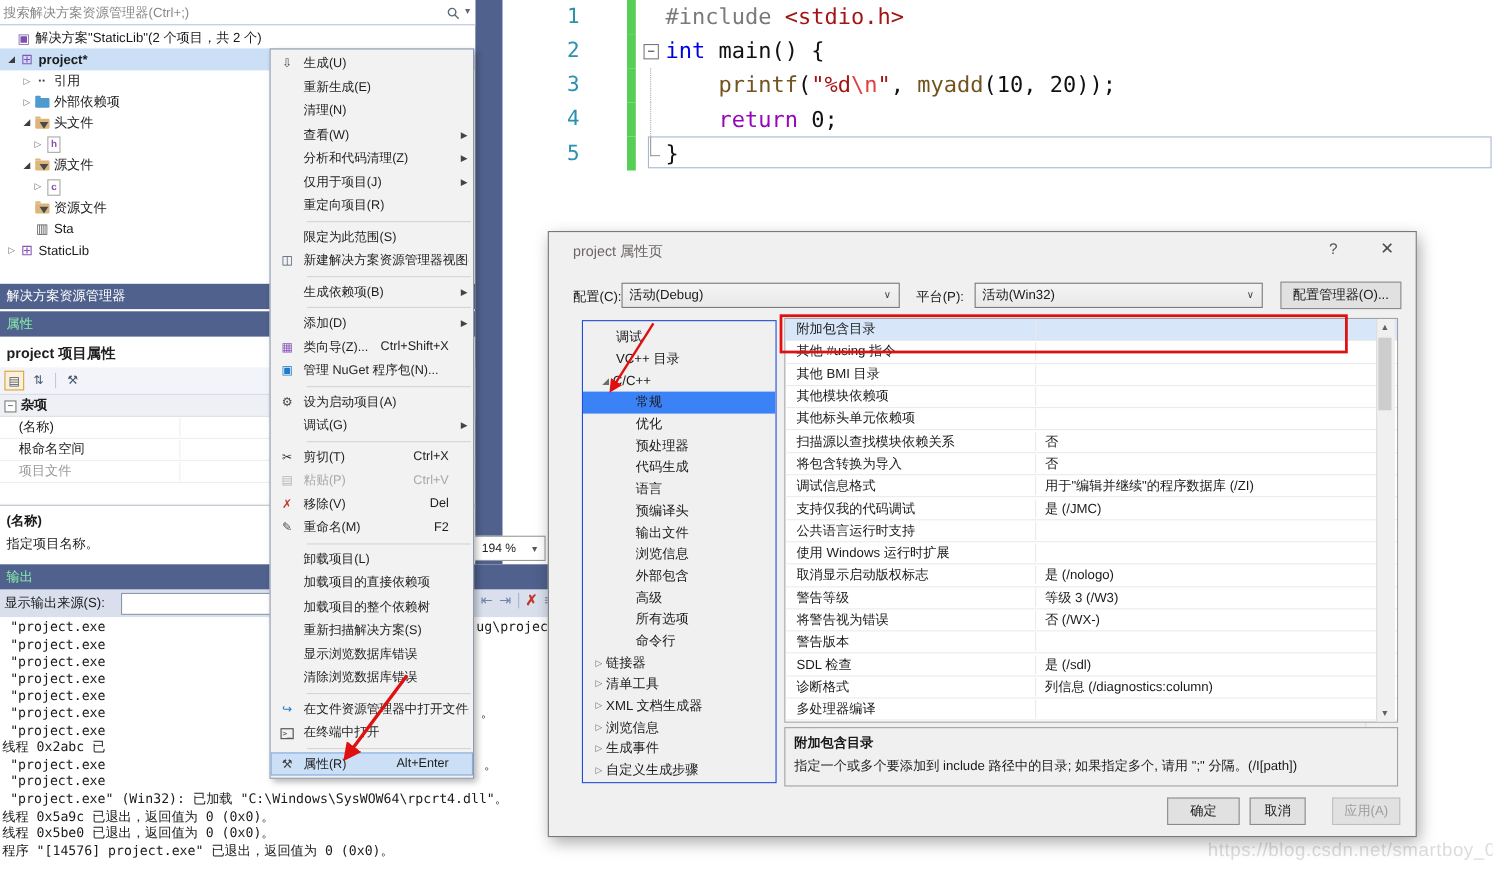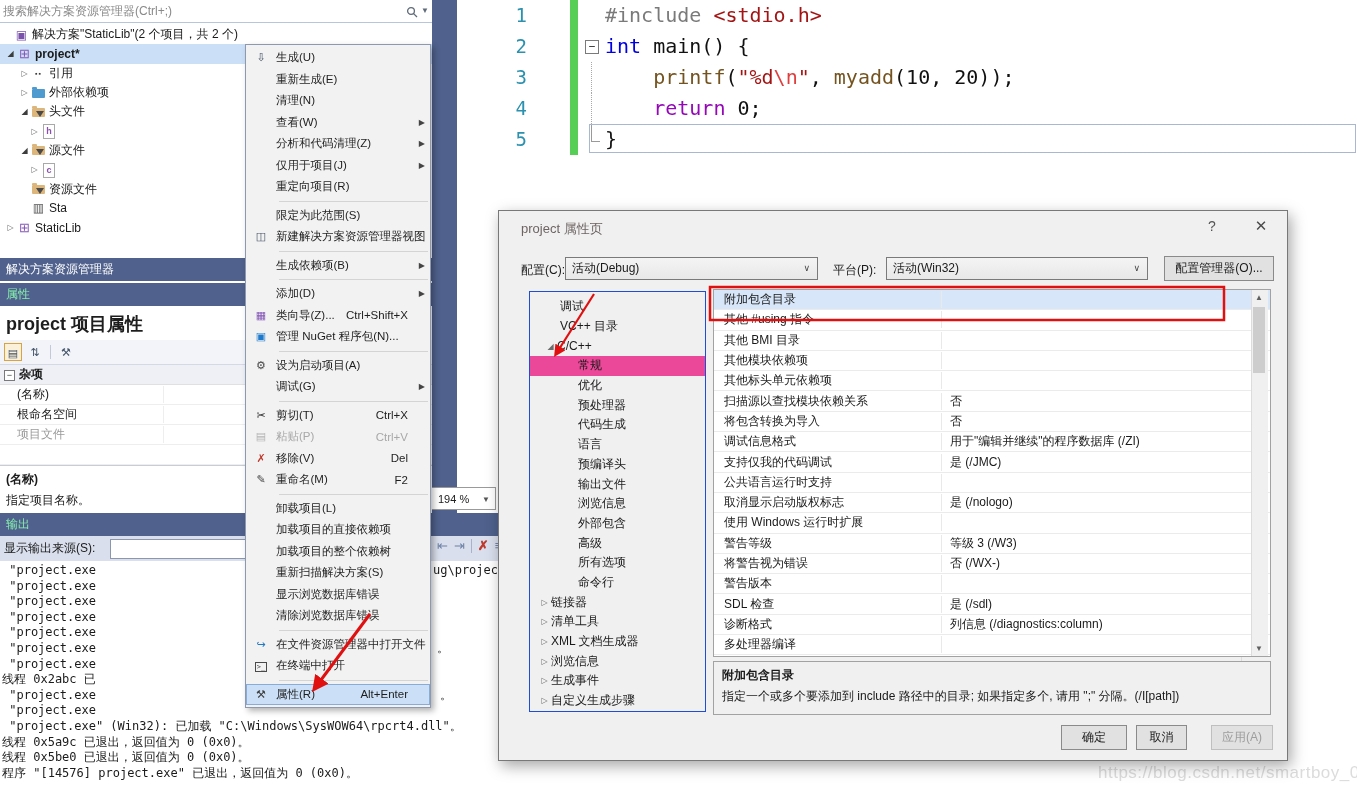--- a/index.html
+++ b/index.html
@@ -47,21 +47,21 @@
   .fold-shape::before{content:"";position:absolute;left:0;top:-2px;width:5px;height:2px;background:inherit;border-radius:1px 1px 0 0;}
   .funnel::after{content:"";position:absolute;right:1px;bottom:0;width:0;height:0;
     border-left:4px solid transparent;border-right:4px solid transparent;border-top:6px solid #4a4a4a;}
   .doc-shape{position:absolute;left:2px;top:0;width:10px;height:13px;background:#fff;border:1px solid #a9a9a9;}
   .doc-shape i{position:absolute;left:0;right:0;top:2px;font-style:normal;font-size:9px;line-height:9px;color:#8a4fb0;font-weight:bold;}
   #se-tab{position:absolute;left:0;bottom:0;right:0;height:23px;background:#4f618c;color:#fff;
     font-size:12px;line-height:23px;padding-left:6px;}
   
   #props-panel{position:absolute;left:0;top:283px;width:432px;height:228px;background:#fff;}
   .pane-title{height:23px;background:#4f618c;color:#86efac;font-size:12px;line-height:23px;padding-left:6px;}
-  #pp-header{font-weight:bold;font-size:18px;padding:6px 0 4px 6px;color:#1e1e1e;}
+  #pp-header{font-weight:bold;font-size:13px;padding:6px 0 4px 6px;color:#1e1e1e;}
   #pp-toolbar{height:24px;background:#f2f4f9;border-bottom:1px solid #d4d9e4;display:flex;align-items:center;padding-left:4px;gap:4px;}
   .ptb{width:18px;height:18px;text-align:center;line-height:18px;font-size:11px;color:#44546a;}
   .ptb.on{border:1px solid #d9a33f;background:#fbf0d9;box-sizing:border-box;}
   .ptb-sep{width:1px;height:14px;background:#c3c9d6;margin:0 2px;}
   .pgrow{display:flex;height:19px;align-items:center;font-size:12px;border-bottom:1px solid #eee;}
   .pgrow .pname{width:146px;padding-left:17px;border-right:1px solid #eee;white-space:nowrap;}
   .pgrow.cat{background:#eef0f5;font-weight:bold;border-bottom:1px solid #e0e0e0;}
   .pgrow.cat .pname{border-right:none;padding-left:4px;width:auto;}
   .catbox{display:inline-block;width:9px;height:9px;border:1px solid #7a7a7a;font-size:9px;line-height:8px;text-align:center;
     font-weight:normal;margin-right:4px;background:#fff;color:#333;vertical-align:0px;}
@@ -102,21 +102,21 @@
   .dlg-label{position:absolute;font-size:12px;color:#1a1a1a;}
   .combo{position:absolute;height:23px;background:linear-gradient(#f4f4f4,#e8e8e8);border:1px solid #7a7a7a;
     font-size:12px;line-height:21px;padding-left:6px;box-sizing:border-box;}
   .combo .dd{position:absolute;right:7px;top:0;color:#444;font-size:9px;}
   .win-btn{position:absolute;height:25px;background:#e1e1e1;border:1px solid #8a8a8a;font-size:12px;text-align:center;
     line-height:23px;box-sizing:border-box;}
   .win-btn.dis{color:#9d9d9d;border-color:#bfbfbf;}
   #dlg-tree{position:absolute;left:30px;top:80px;width:177px;height:421px;border:1px solid #1d4ed8;background:#f0f0f0;
     box-sizing:border-box;overflow:hidden;padding-top:5px;}
   .dtrow{display:flex;align-items:center;height:19.7px;font-size:12px;white-space:nowrap;}
-  .dtrow.sel{background:#ec4899;}
+  .dtrow.sel{background:#3b82f6;}
   .dtrow .texp{width:13px;flex:none;font-size:8px;color:#6d6d6d;text-align:center;}
   #dlg-tree-sb{position:absolute;right:31px;top:81px;width:14px;height:419px;background:#f0f0f0;border-left:1px solid #dcdcdc;}
   .sb-arrow{position:absolute;left:0;width:14px;height:15px;font-size:8px;color:#606060;text-align:center;line-height:15px;}
   .sb-thumb{position:absolute;left:1px;width:12px;background:#cdcdcd;}
   #dlg-grid{position:absolute;left:214px;top:78px;width:558px;height:368px;background:#fff;border:1px solid #a2a2a2;
     box-sizing:border-box;overflow:hidden;}
   .grow{display:flex;height:19.3px;align-items:center;font-size:12px;border-bottom:1px solid #ebebeb;}
   .grow .gname{width:228px;flex:none;padding-left:10px;border-right:1px solid #e9e9e9;white-space:nowrap;box-sizing:border-box;}
   .grow .gval{padding-left:8px;white-space:nowrap;}
   .grow.sel{background:#d7e6f8;}
@@ -607,26 +607,26 @@
         </div>
         <div class="grow">
           <span class="gname">支持仅我的代码调试</span>
           <span class="gval">是 (/JMC)</span>
         </div>
         <div class="grow">
           <span class="gname">公共语言运行时支持</span>
           <span class="gval"></span>
         </div>
         <div class="grow">
+          <span class="gname">使用 Windows 运行时扩展</span>
+          <span class="gval"></span>
+        </div>
+        <div class="grow">
           <span class="gname">取消显示启动版权标志</span>
           <span class="gval">是 (/nologo)</span>
-        </div>
-        <div class="grow">
-          <span class="gname">使用 Windows 运行时扩展</span>
-          <span class="gval"></span>
         </div>
         <div class="grow">
           <span class="gname">警告等级</span>
           <span class="gval b">等级 3 (/W3)</span>
         </div>
         <div class="grow">
           <span class="gname">将警告视为错误</span>
           <span class="gval">否 (/WX-)</span>
         </div>
         <div class="grow">

